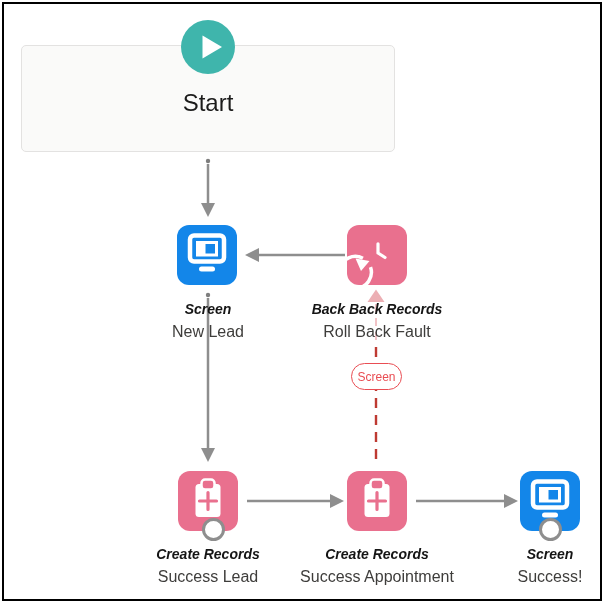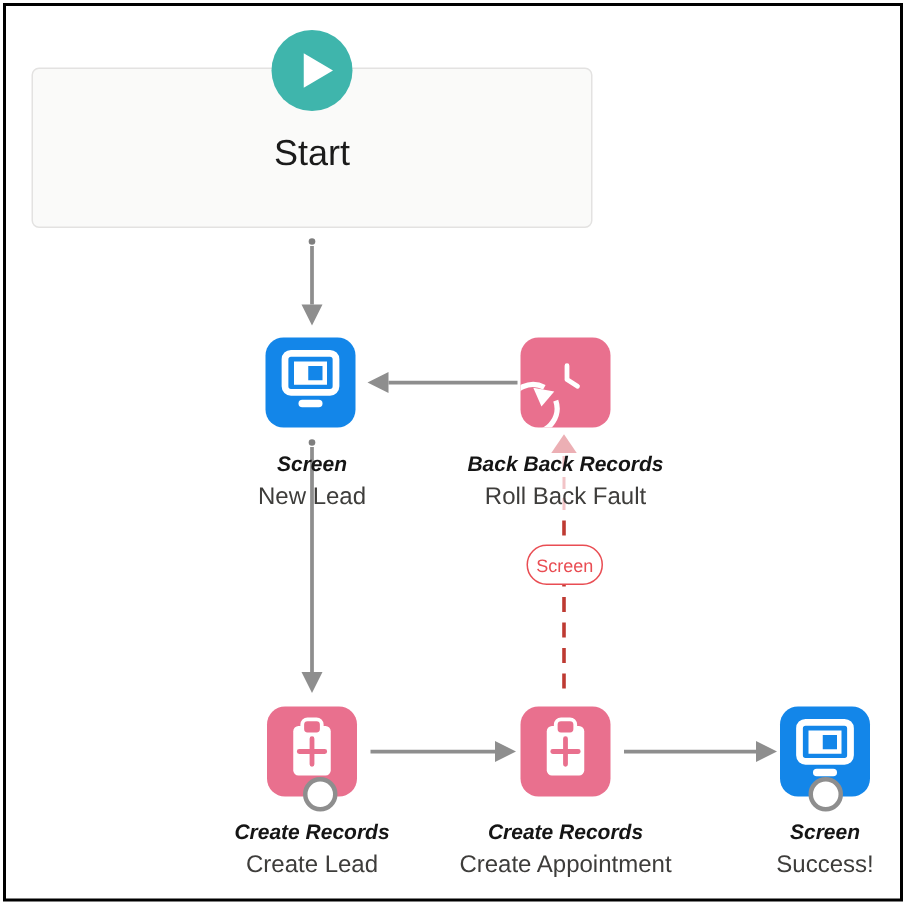--- a/index.html
+++ b/index.html
@@ -144,33 +144,33 @@
 <div class="icon pink" style="left:178px;top:471px;">
   <svg width="60" height="60" viewBox="0 0 60 60">
     <rect class="glyph-fill" x="17.5" y="13" width="25" height="33" rx="3.5"></rect>
     <rect class="clip-fill" x="23.5" y="8.5" width="13" height="10" rx="3.5" stroke-width="2.5"></rect>
     <path class="plus-stroke" d="M30 21.5 V38.5 M21.5 30 H38.5" stroke-width="3.2" stroke-linecap="round"></path>
   </svg>
 </div>
 <div class="port" style="left:201.5px;top:517.5px;"></div>
 <div class="node-label" style="left:118px;top:544px;">
   <div class="t">Create Records</div>
-  <div class="s">Create Lead</div>
+  <div class="s">Success Lead</div>
 </div>
 
 <div class="icon pink" style="left:347px;top:471px;">
   <svg width="60" height="60" viewBox="0 0 60 60">
     <rect class="glyph-fill" x="17.5" y="13" width="25" height="33" rx="3.5"></rect>
     <rect class="clip-fill" x="23.5" y="8.5" width="13" height="10" rx="3.5" stroke-width="2.5"></rect>
     <path class="plus-stroke" d="M30 21.5 V38.5 M21.5 30 H38.5" stroke-width="3.2" stroke-linecap="round"></path>
   </svg>
 </div>
 <div class="node-label" style="left:287px;top:544px;">
   <div class="t">Create Records</div>
-  <div class="s">Create Appointment</div>
+  <div class="s">Success Appointment</div>
 </div>
 
 <div class="icon blue" style="left:520px;top:471px;">
   <svg width="60" height="60" viewBox="0 0 60 60">
     <rect class="glyph-stroke" x="13" y="10.5" width="34" height="26" rx="4" stroke-width="4.5"></rect>
     <rect class="glyph-stroke" x="20.5" y="17.5" width="19" height="12.5" stroke-width="3"></rect>
     <rect class="glyph-fill" x="20.5" y="17.5" width="8" height="12.5"></rect>
     <rect class="glyph-fill" x="22" y="41.5" width="16" height="5" rx="2.5"></rect>
   </svg>
 </div>

